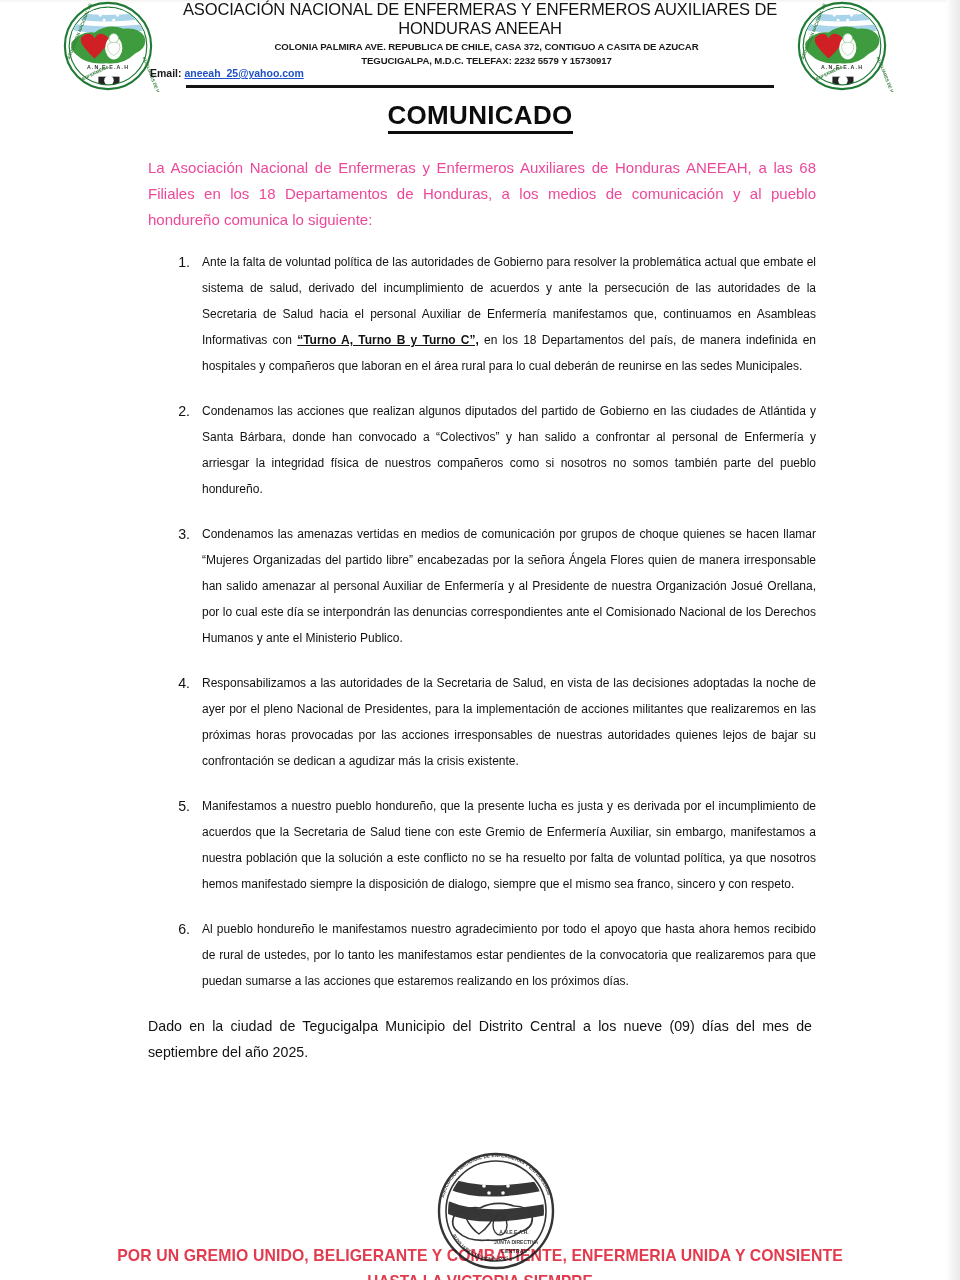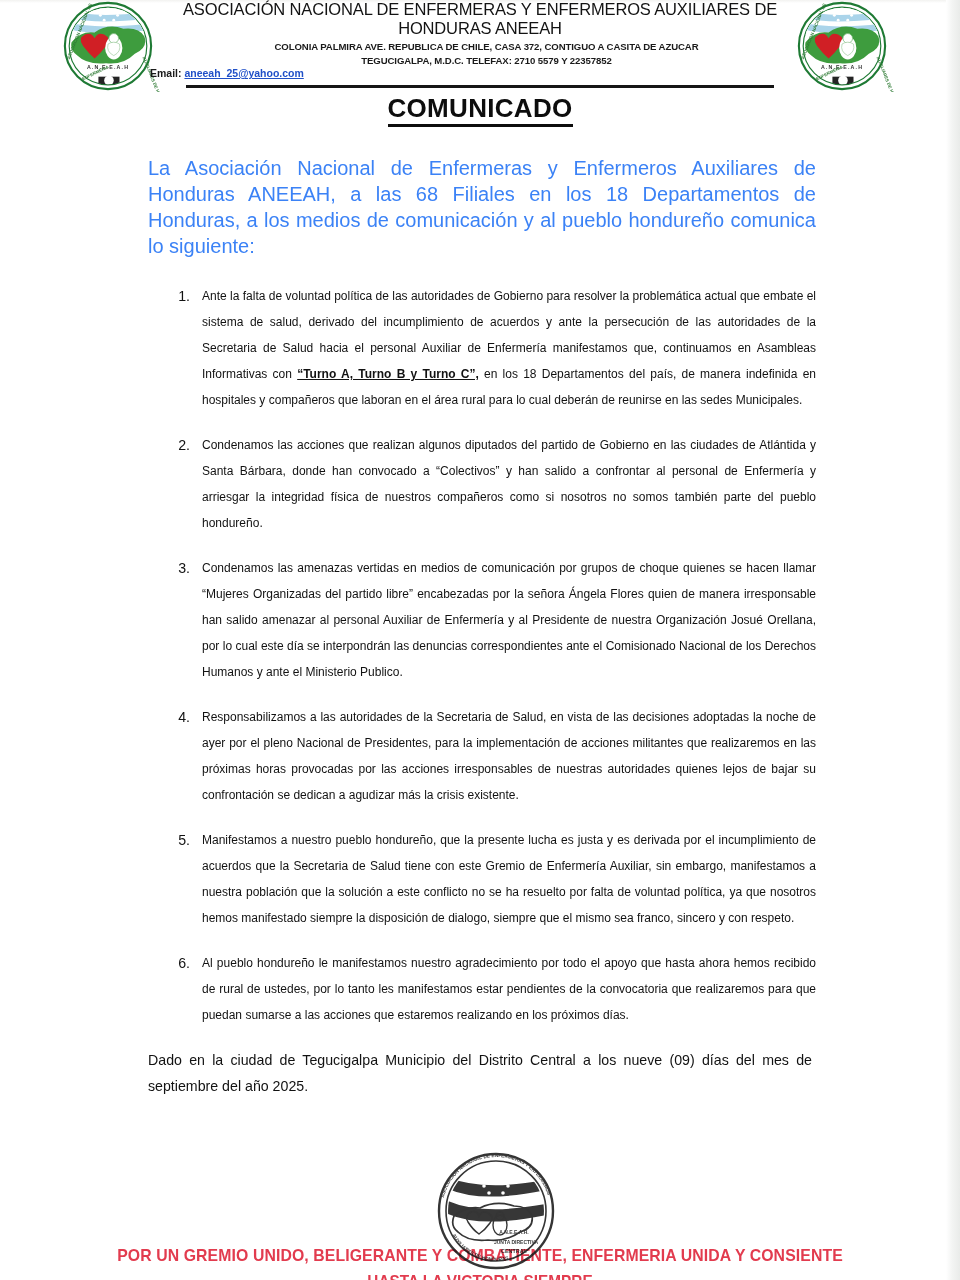--- a/index.html
+++ b/index.html
@@ -100,21 +100,21 @@
     left: 186px;
     top: 85px;
     width: 588px;
     height: 3px;
     background: #151515;
   }
 
   
   .doc-title {
     position: absolute;
-    top: 93px;
+    top: 100px;
     left: 0; right: 0;
     text-align: center;
     font-size: 26px;
     font-weight: bold;
     letter-spacing: 0.3px;
     color: #0d0d0d;
   }
   .doc-title span {
     border-bottom: 3px solid #0d0d0d;
     padding-bottom: 1px;
@@ -123,24 +123,24 @@
   
   .body-wrap {
     position: absolute;
     top: 155px;
     left: 148px;
     width: 668px;
   }
 
   .intro {
     text-align: justify;
-    font-size: 20px;
+    font-size: 15px;
     line-height: 26px;
-    color: #3b82f6;
-    margin: 0 0 24px 0;
+    color: #ec4899;
+    margin: 0 0 16px 0;
   }
 
   ol.items {
     margin: 0;
     padding: 0 0 0 54px;
     list-style: none;
     counter-reset: itm;
   }
   ol.items > li {
     position: relative;
@@ -303,21 +303,21 @@
           <text transform="translate(92,60) rotate(68)">AUXILIARES DE HONDURAS</text>
           <text transform="translate(30,84) rotate(-26)">ENFERMERIA</text>
         </g>
       </svg>
     </div>
 
     <div class="org-title">ASOCIACIÓN NACIONAL DE ENFERMERAS Y ENFERMEROS AUXILIARES DE HONDURAS ANEEAH</div>
 
     <div class="org-address">
       <div>COLONIA PALMIRA AVE. REPUBLICA DE CHILE, CASA 372, CONTIGUO A CASITA DE AZUCAR</div>
-      <div>TEGUCIGALPA, M.D.C. TELEFAX: 2710 5579 Y 22357852</div>
+      <div>TEGUCIGALPA, M.D.C. TELEFAX: 2232 5579 Y 15730917</div>
     </div>
 
     <div class="org-email">
       <span>Email:</span>
       <span class="mail-link">aneeah_25@yahoo.com</span>
     </div>
 
     <div class="rule"></div>
   </div>
 

